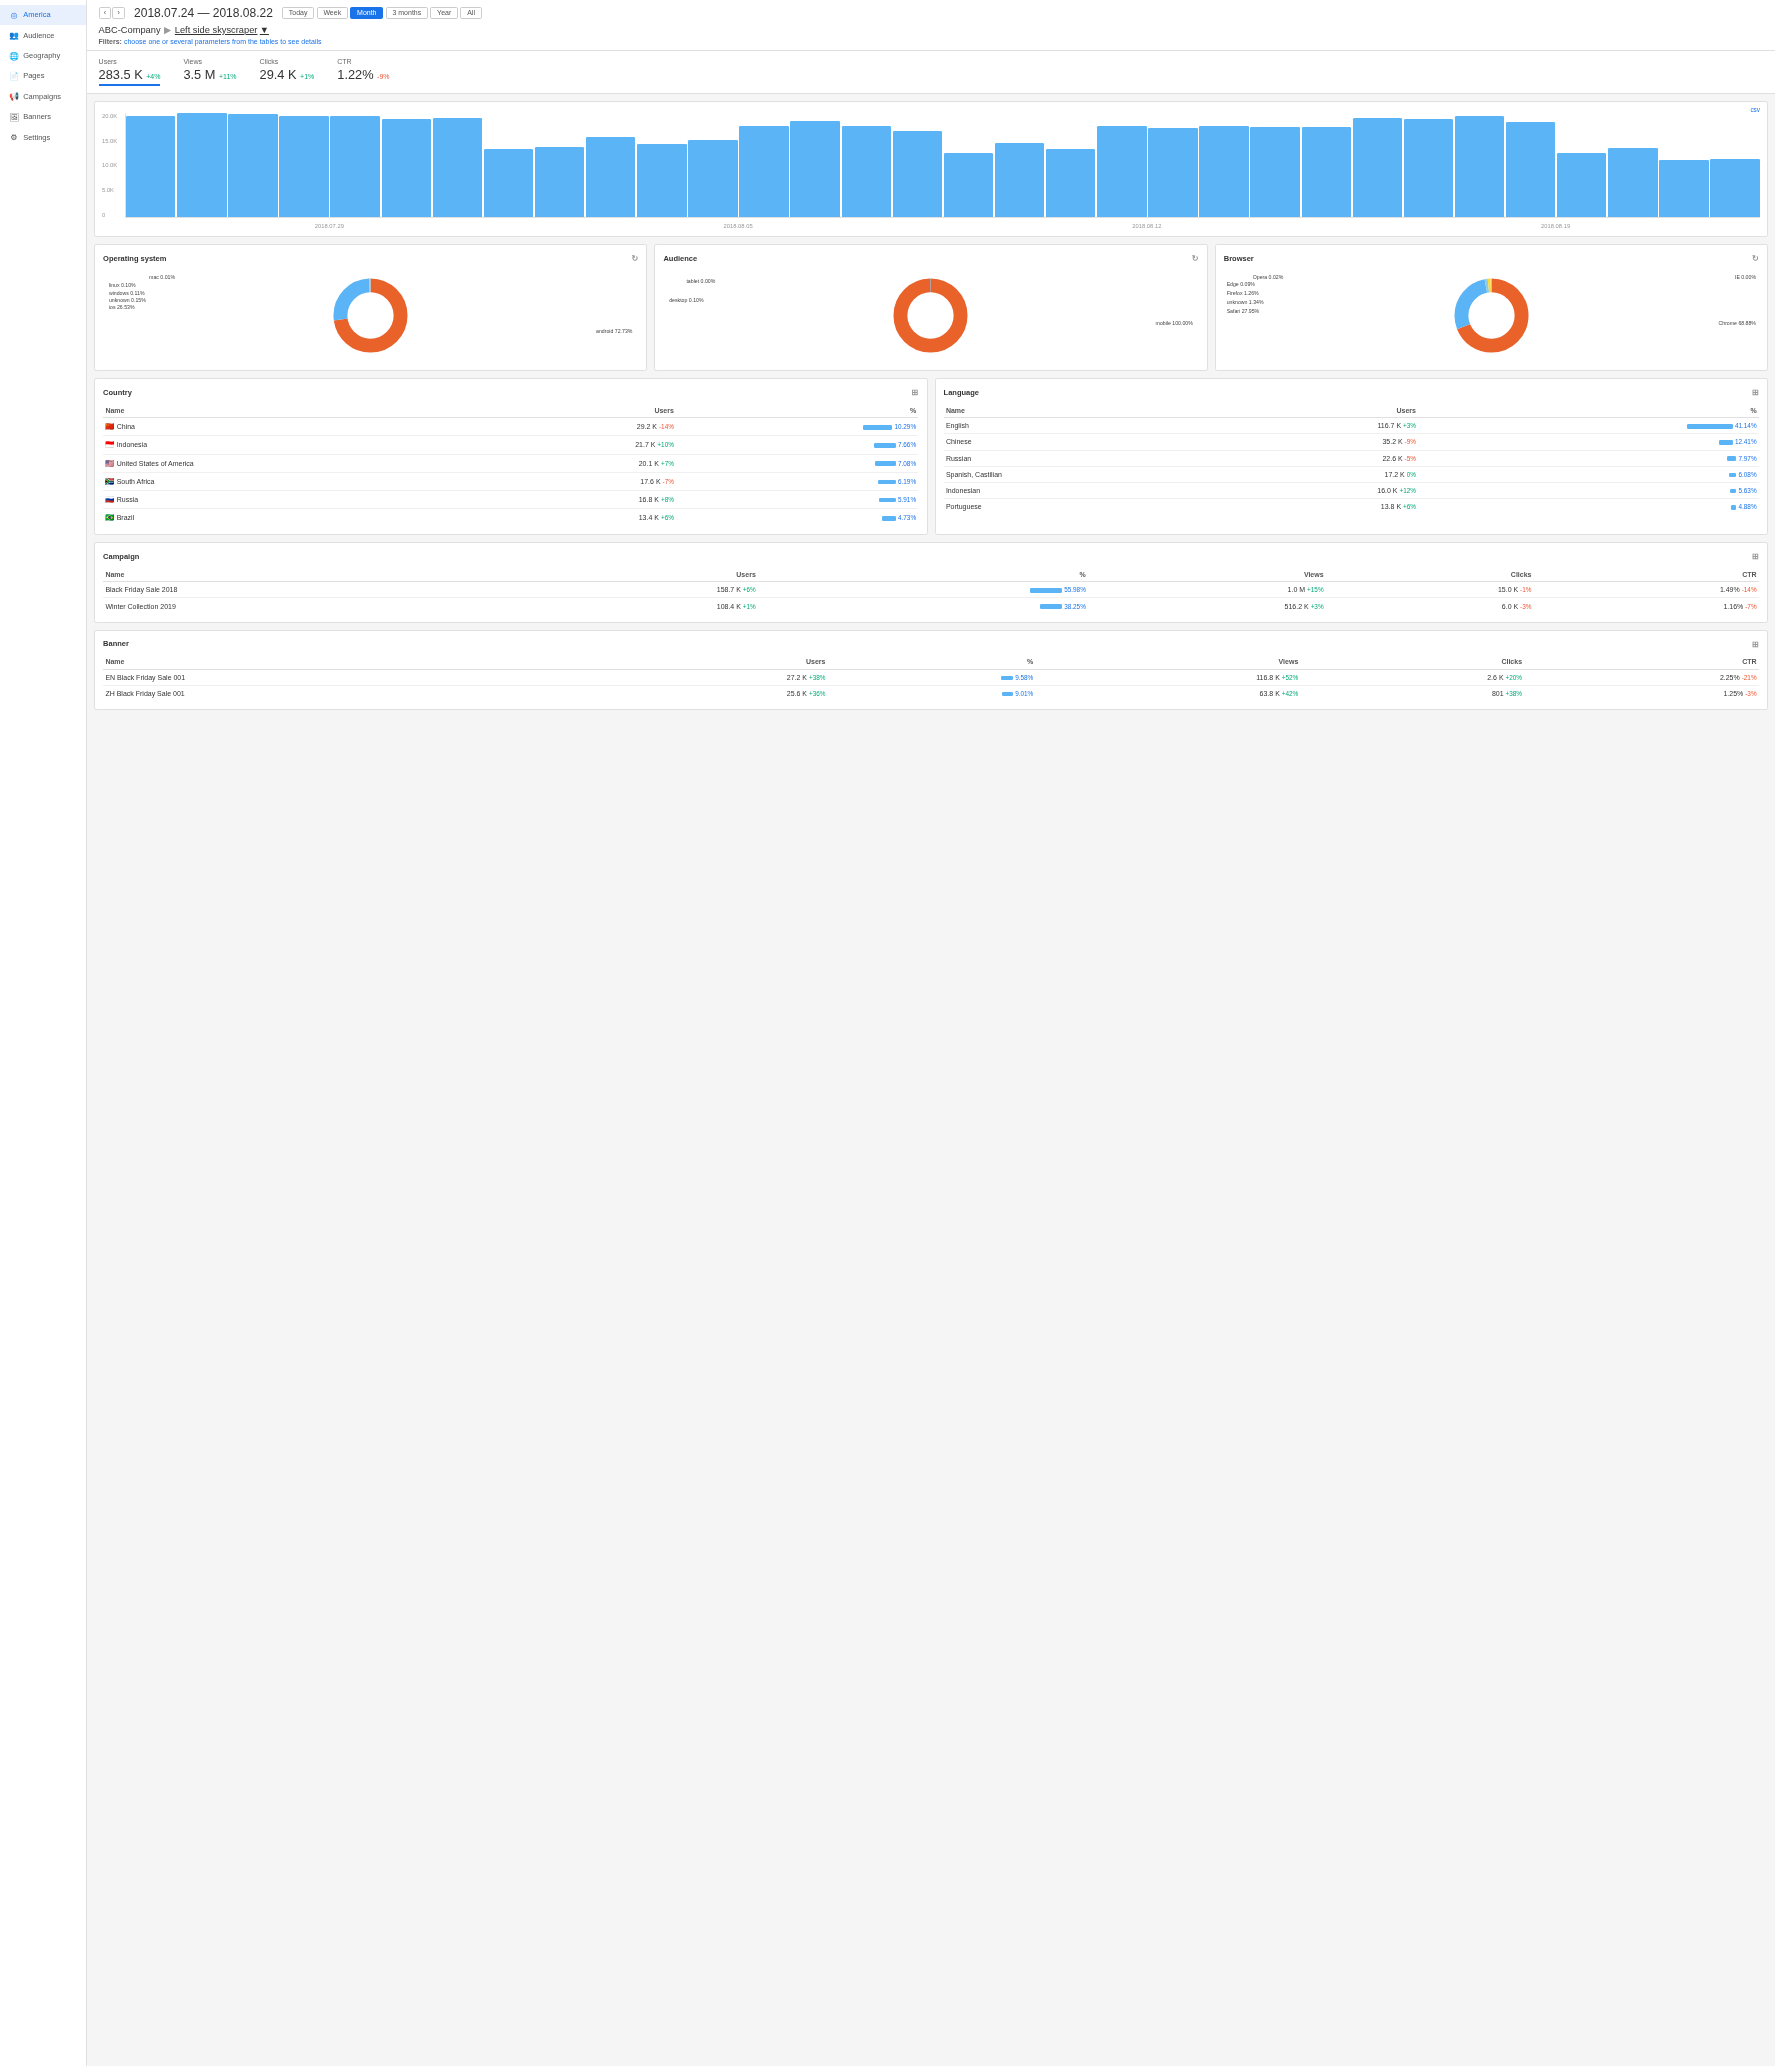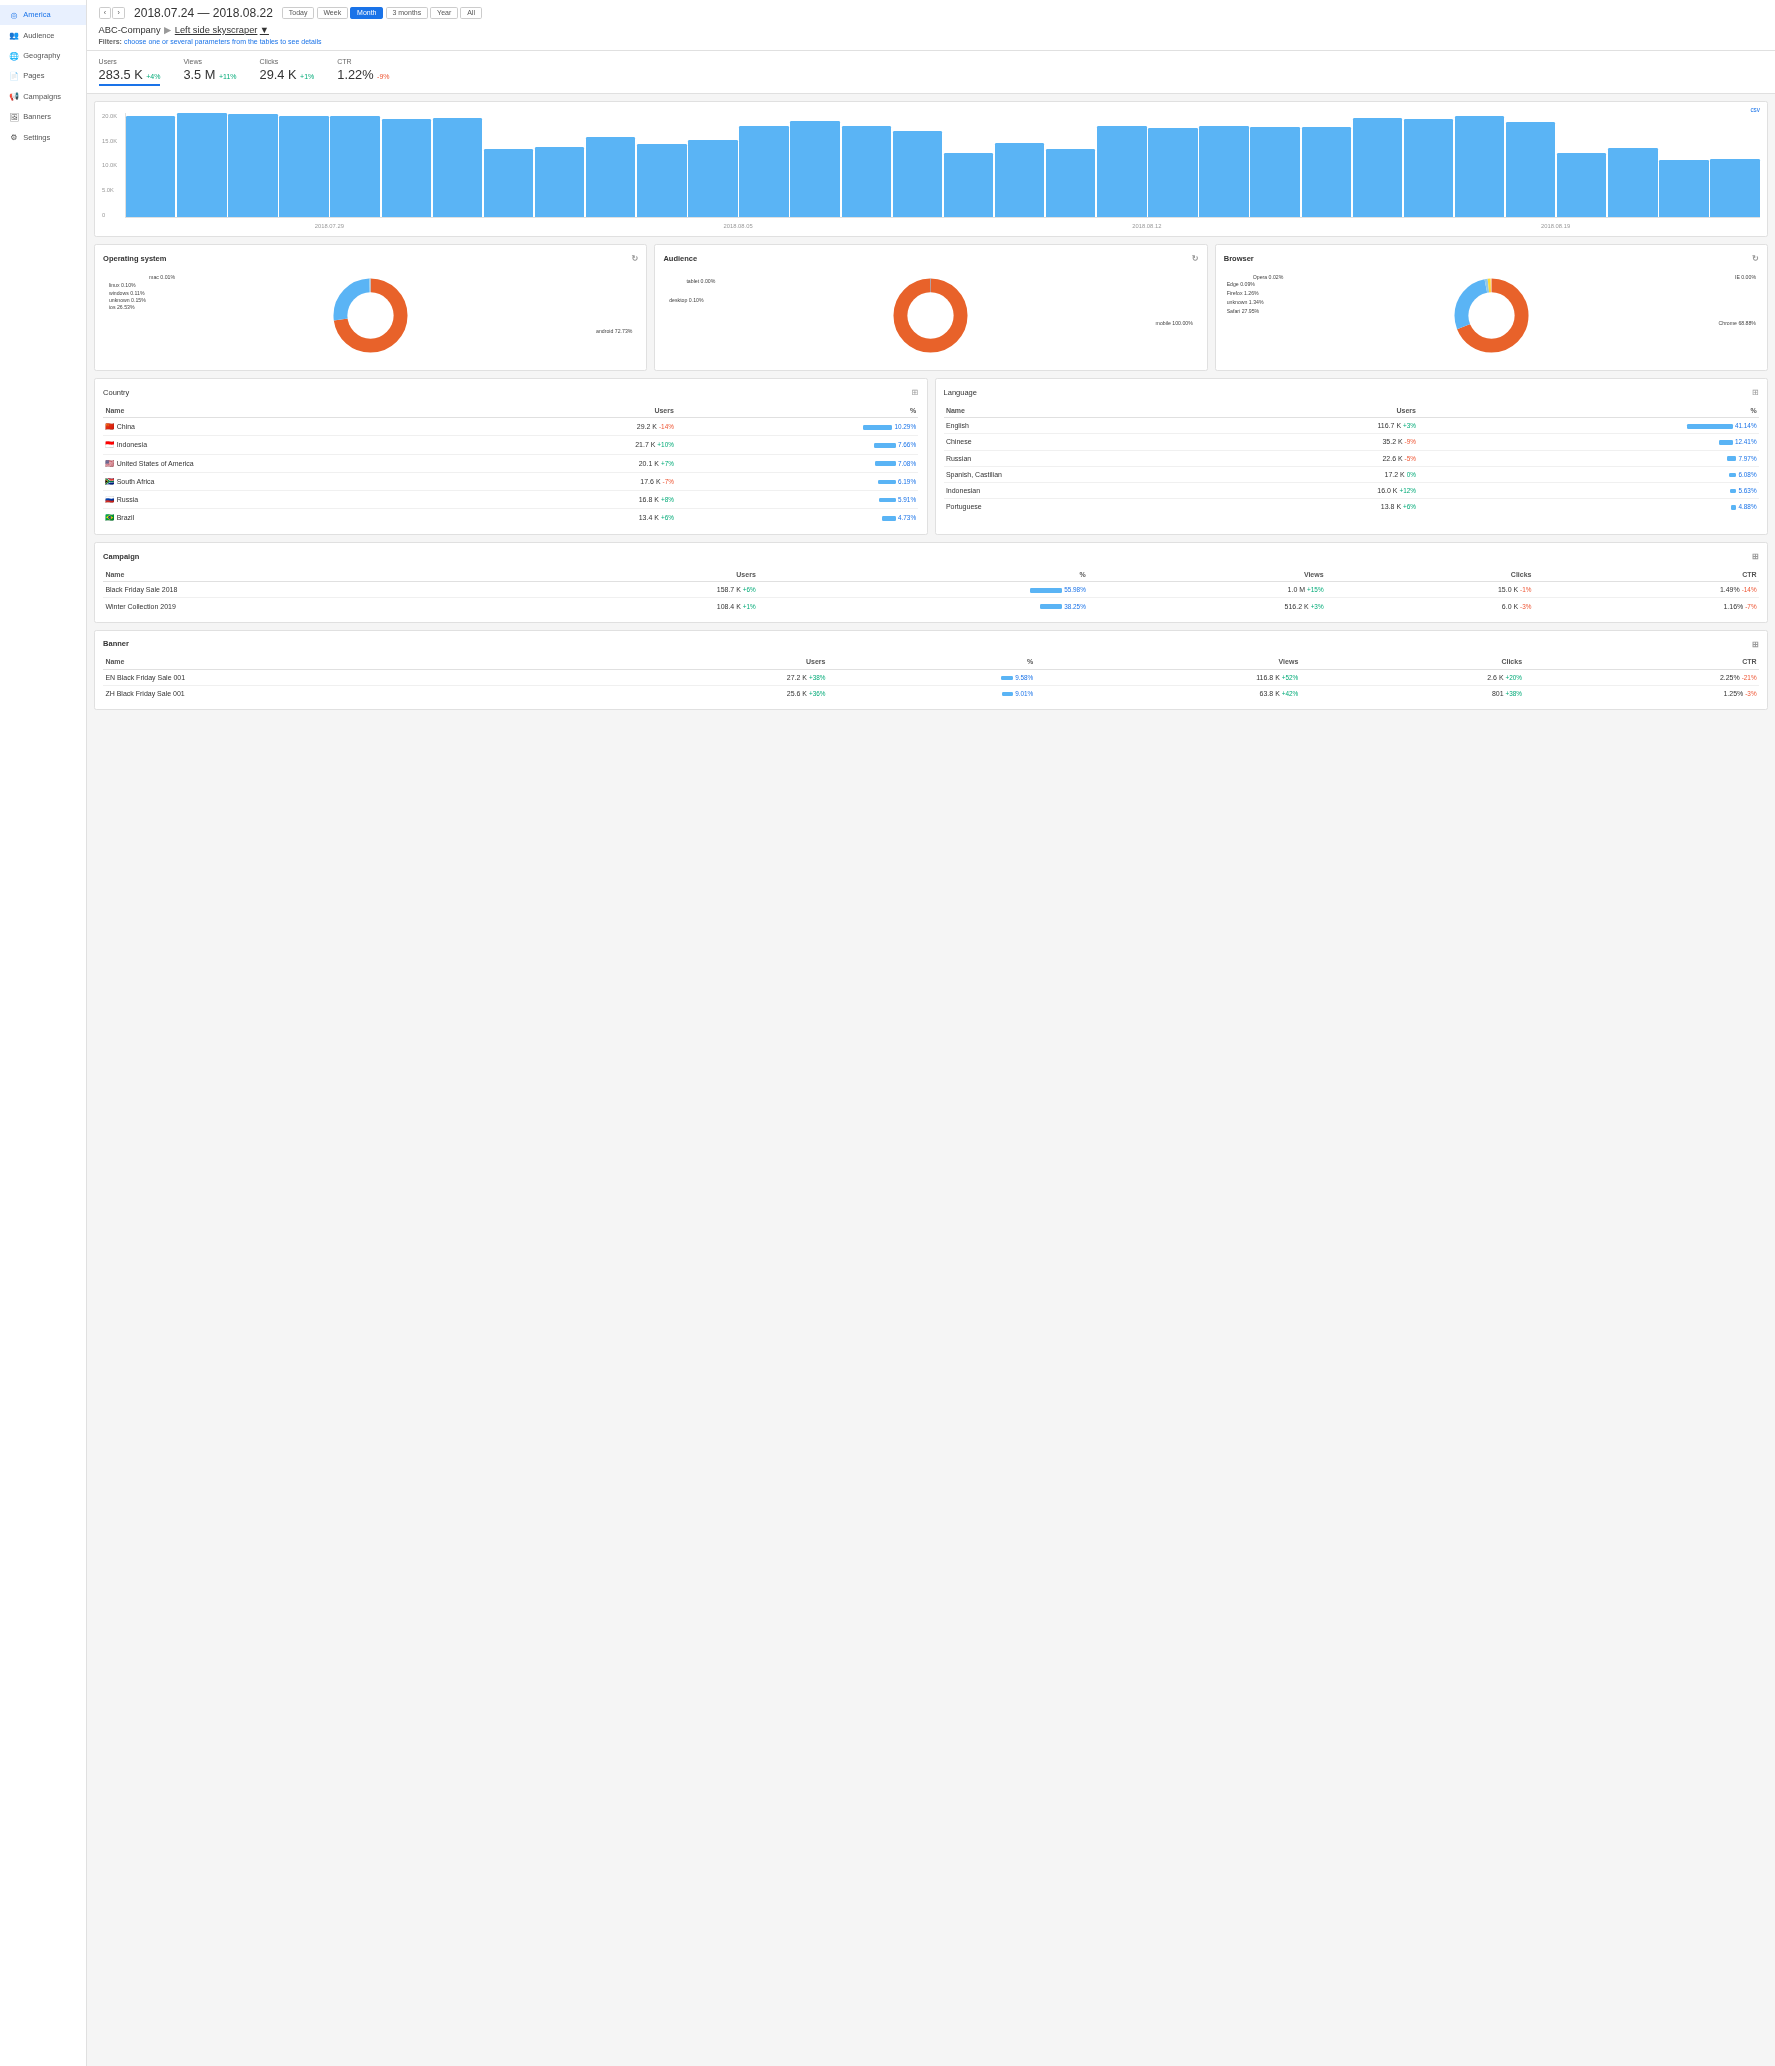--- a/index.html
+++ b/index.html
@@ -54,21 +54,21 @@
     .donut-row { display: flex; gap: 7px; margin: 0 7px 7px; }
     .donut-card { background: #fff; border: 0.6px solid #e0e0e0; border-radius: 2.3px; flex: 1; padding: 8.1px; }
     .donut-title { font-size: 7.5px; font-weight: 600; margin-bottom: 5.8px; display: flex; justify-content: space-between; align-items: center; }
     .donut-icon { font-size: 8.1px; color: #999; cursor: pointer; }
     .donut-chart-area { display: flex; justify-content: center; align-items: center; height: 93px; position: relative; }
     .donut-svg { width: 81px; height: 81px; }
 
     
     .tables-row { display: flex; gap: 7px; margin: 0 7px 7px; }
     .table-card { background: #fff; border: 0.6px solid #e0e0e0; border-radius: 2.3px; flex: 1; padding: 8.1px; }
-    .table-title { font-size: 7.5px; font-weight: 400; margin-bottom: 5.8px; display: flex; justify-content: space-between; align-items: center; }
+    .table-title { font-size: 7.5px; font-weight: 700; margin-bottom: 5.8px; display: flex; justify-content: space-between; align-items: center; }
     .grid-icon { font-size: 8.1px; color: #999; cursor: pointer; }
     table { width: 100%; border-collapse: collapse; font-size: 7px; }
     thead th { font-weight: 600; color: #555; padding: 3.5px 2.3px; border-bottom: 0.6px solid #e0e0e0; text-align: left; }
     thead th.num { text-align: right; }
     tbody td { padding: 4.1px 2.3px; border-bottom: 0.6px solid #f0f0f0; color: #333; }
     tbody td.num { text-align: right; }
     tbody tr:last-child td { border-bottom: none; }
     .change-pos { color: #0a7; font-size: 6.4px; }
     .change-neg { color: #e53; font-size: 6.4px; }
     .bar-mini { display: inline-block; height: 4.6px; border-radius: 1.2px; background: #5ab4f5; vertical-align: middle; margin-right: 2.3px; }

